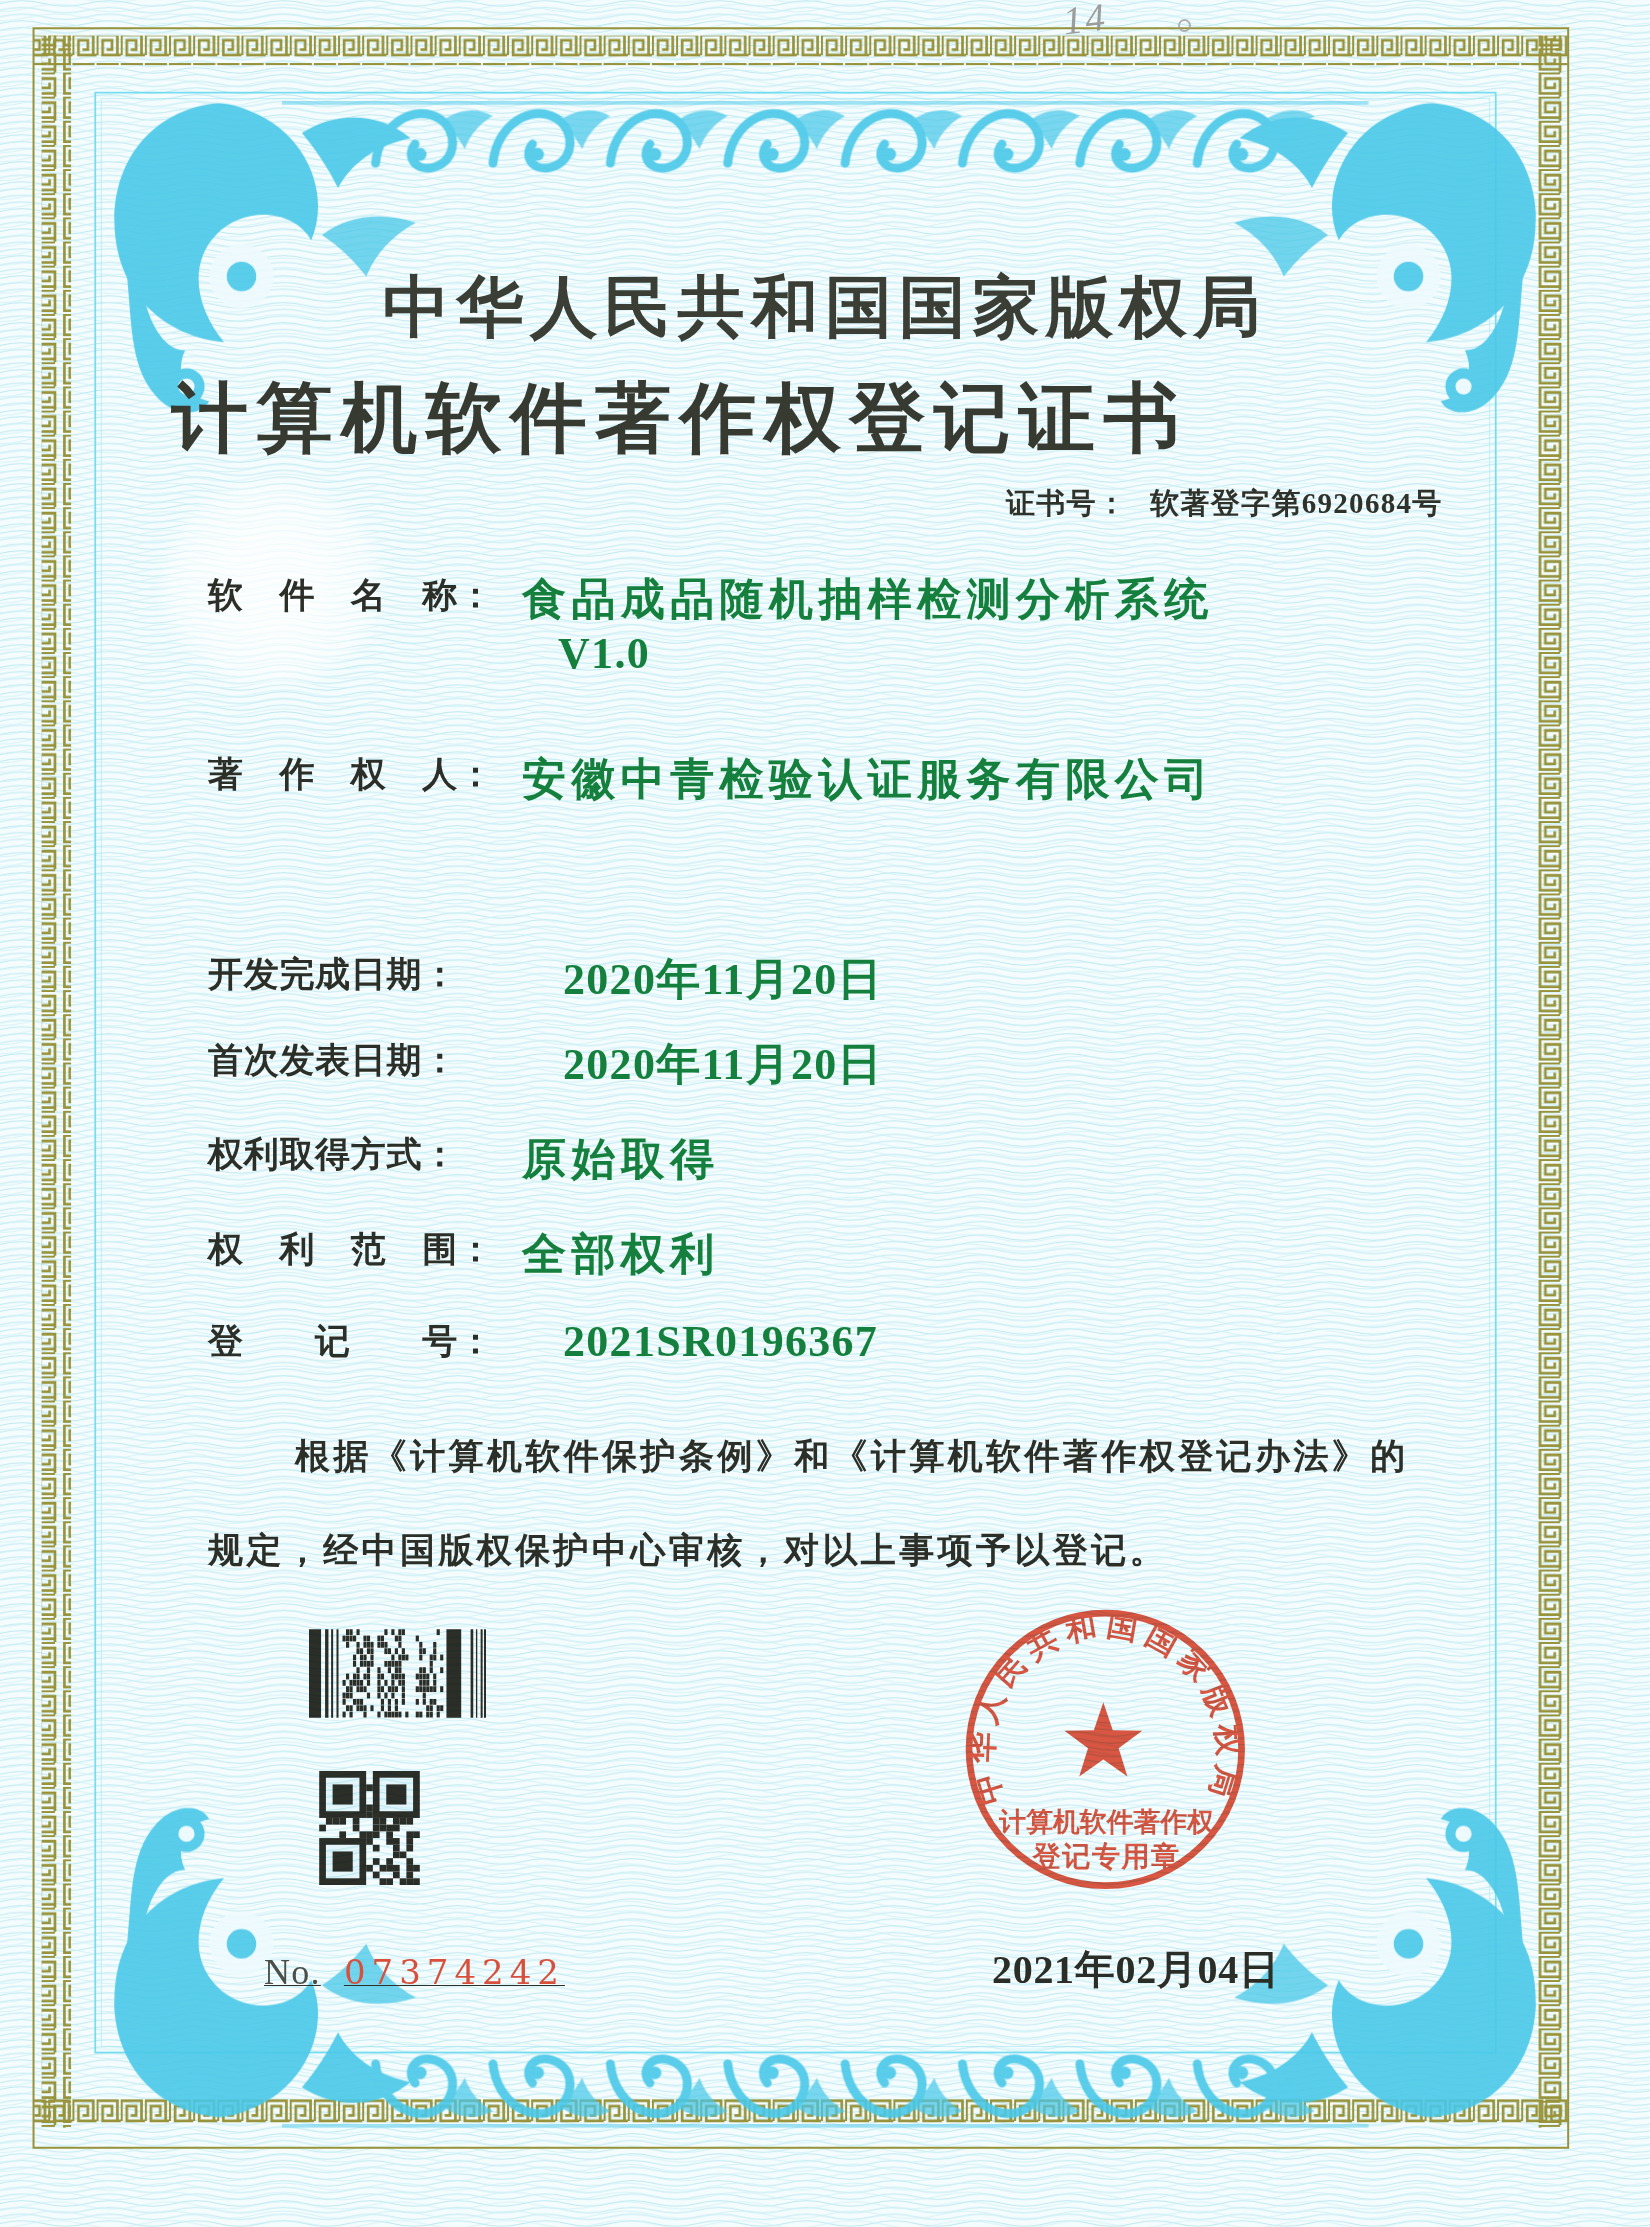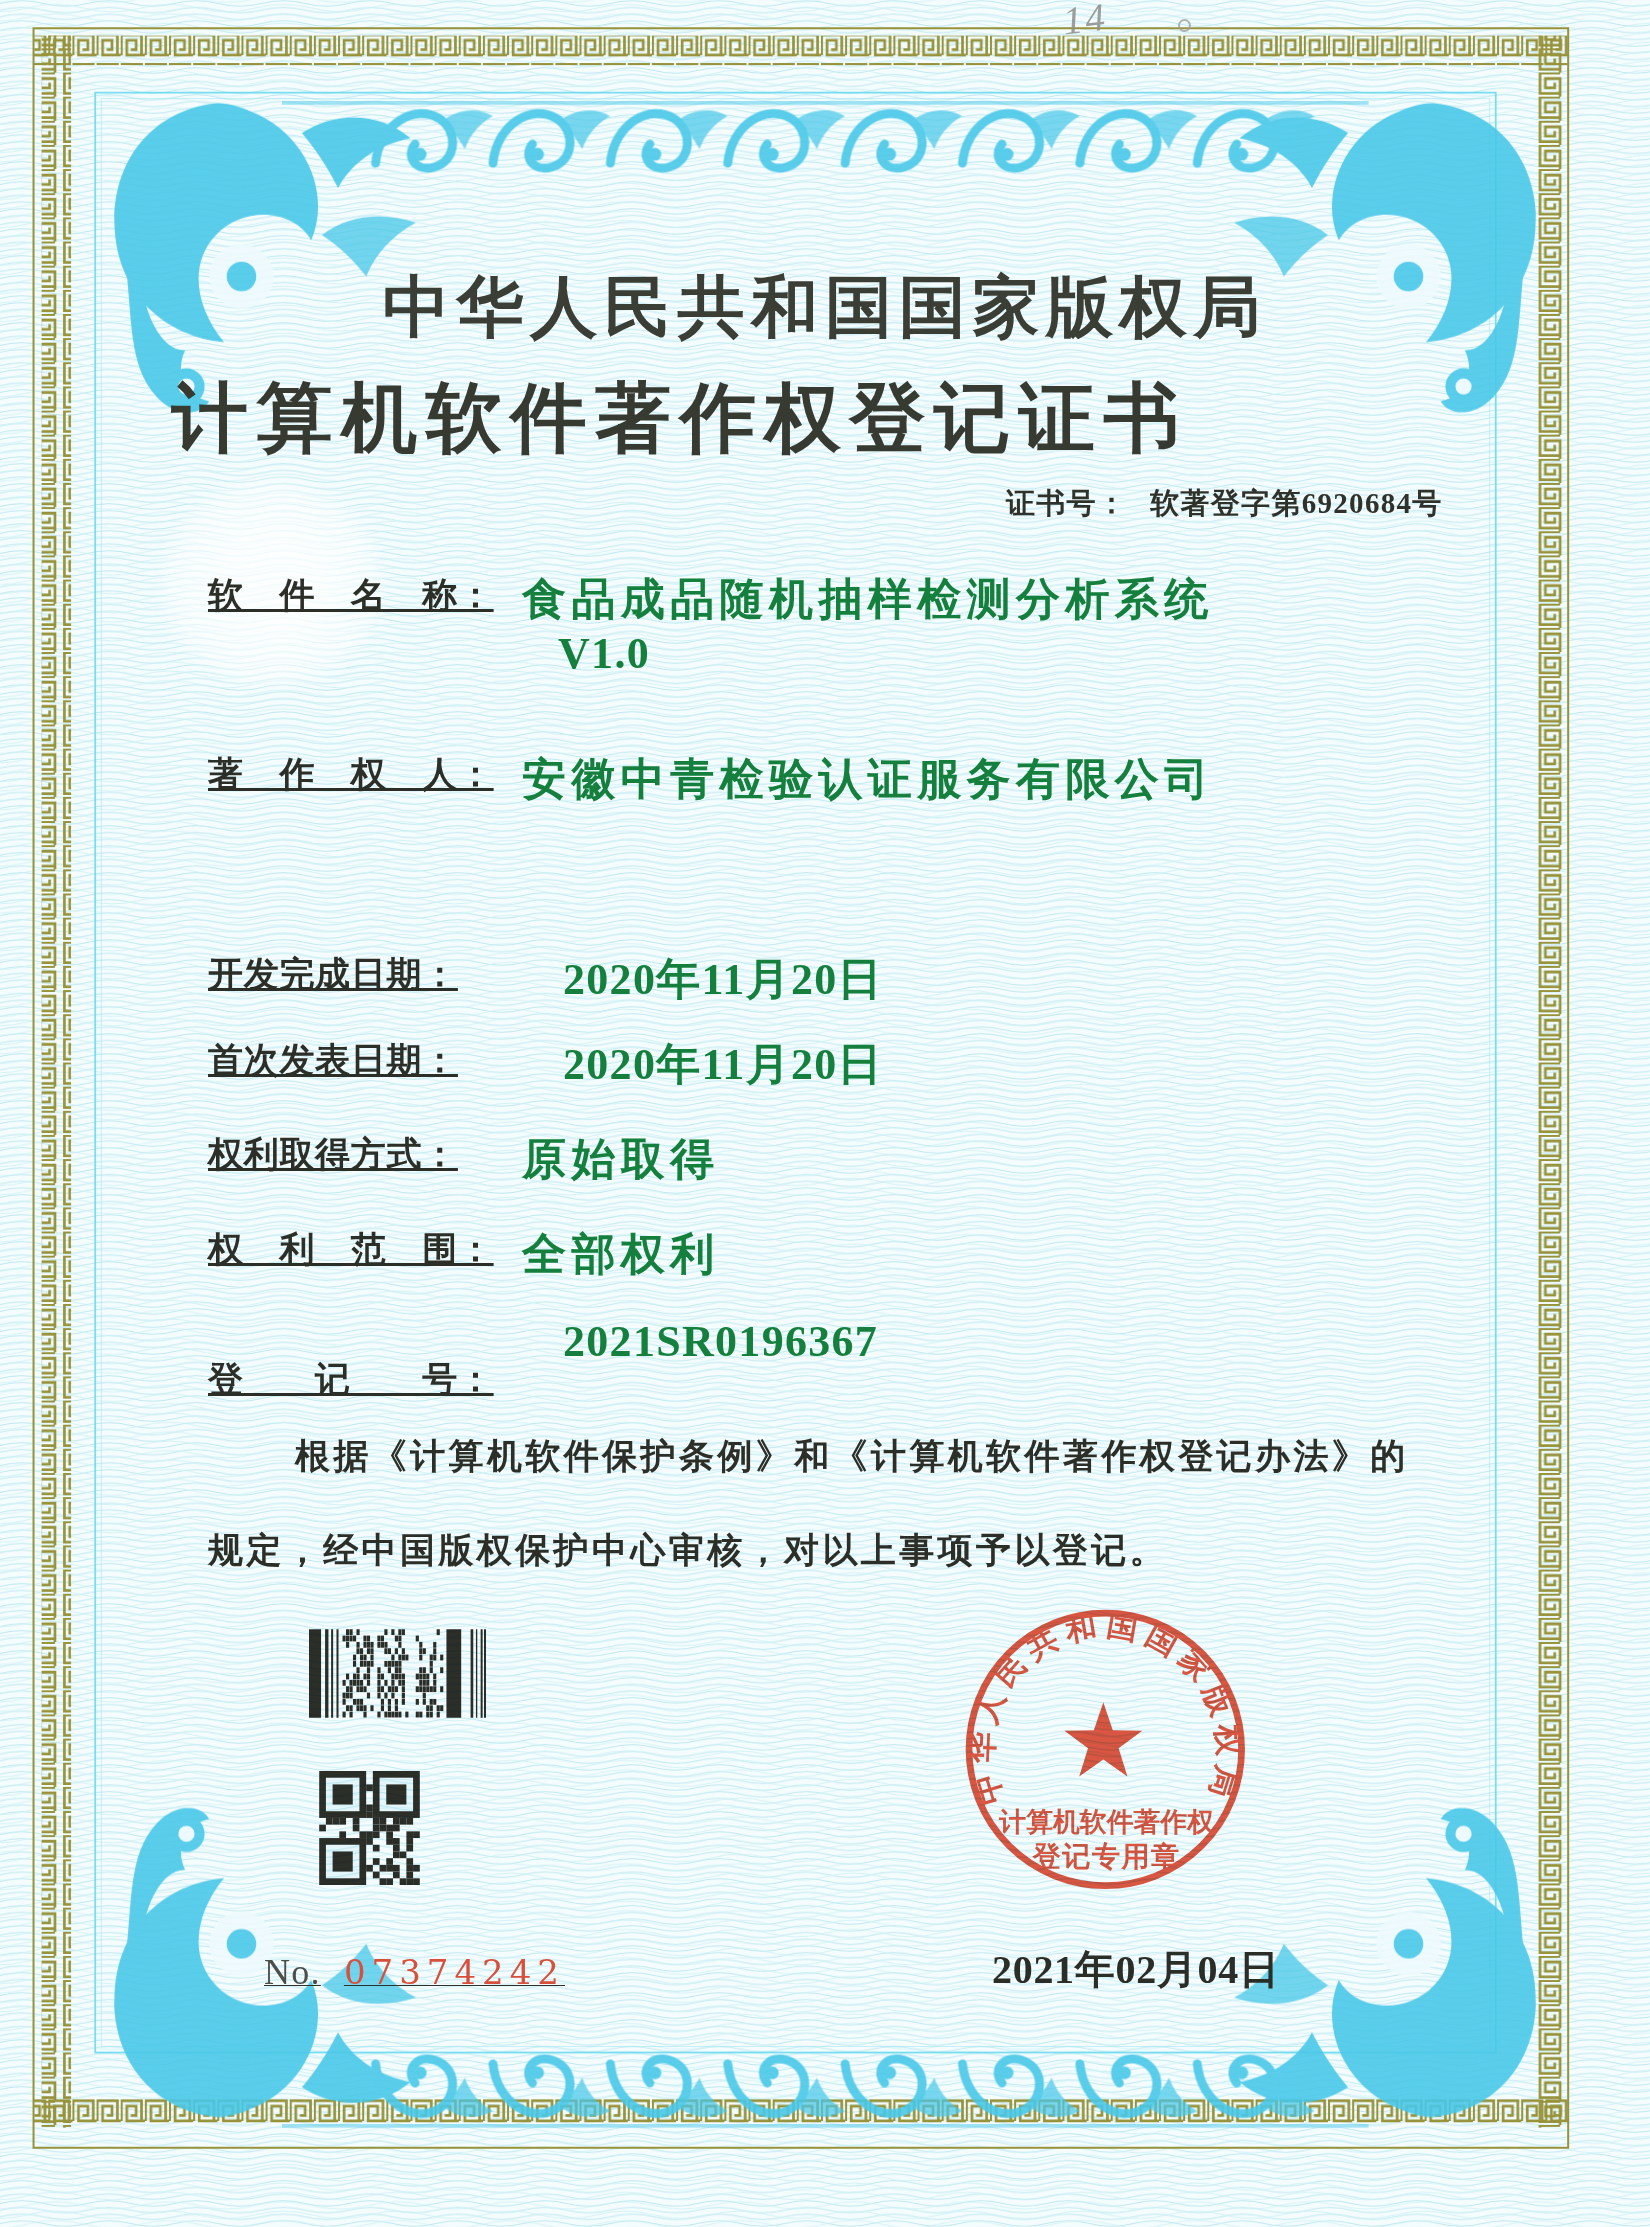--- a/index.html
+++ b/index.html
@@ -16,21 +16,21 @@
     left:0;top:262px;width:1650px;text-align:center;
     font-size:67px;font-weight:700;letter-spacing:6.7px;color:#3b3e35;
   }
   .cert-title{
     left:0;top:368px;width:1360px;text-align:center;
     font-size:76px;font-weight:700;letter-spacing:8.7px;color:#373a31;
   }
   .cert-no{left:1006px;top:484px;font-size:29px;font-weight:700;letter-spacing:1.3px;color:#2f322a;white-space:nowrap;}
   .cert-no .cv{margin-left:23px;text-align:center;}
   .frow{white-space:nowrap;font-weight:700;}
-  .flabel{position:absolute;left:208px;font-size:35px;letter-spacing:0.7px;color:#2c2f27;text-decoration:underline;}
+  .flabel{position:absolute;left:208px;font-size:35px;letter-spacing:0.7px;color:#2c2f27;}
   .fvalue{position:absolute;left:522px;font-size:44px;color:#15803d;}
   .sp8{letter-spacing:5.4px;}
   .sp2{letter-spacing:1.3px;margin-left:41px;}
   .statement{font-size:35px;font-weight:700;letter-spacing:3.4px;color:#2c2f27;white-space:nowrap;}
   .issue-date{left:992px;top:1942px;font-size:40px;font-weight:600;letter-spacing:0.7px;color:#2b2d27;text-align:right;}
   .serial{left:264px;top:1951px;white-space:nowrap;text-decoration:underline;}
   .serial .no{font-size:36px;color:#4c4e49;letter-spacing:1.3px;}
   .serial .num{font-size:34px;color:#d8503c;letter-spacing:6px;margin-left:23px;font-family:"DejaVu Serif","Liberation Serif",serif;}
   
   .emboss{
@@ -157,21 +157,21 @@
 </div>
 <div class="frow">
   <span class="flabel" style="top:1131px">权利取得方式：</span>
   <span class="fvalue sp8" style="top:1130px">原始取得</span>
 </div>
 <div class="frow">
   <span class="flabel" style="top:1226px">权　利　范　围：</span>
   <span class="fvalue sp8" style="top:1225px">全部权利</span>
 </div>
 <div class="frow">
-  <span class="flabel" style="top:1356px">登　　记　　号：</span>
+  <span class="flabel" style="top:1318px">登　　记　　号：</span>
   <span class="fvalue sp2" style="top:1316px">2021SR0196367</span>
 </div>
 
 <div class="abs statement" style="left:295px;top:1433px">根据《计算机软件保护条例》和《计算机软件著作权登记办法》的</div>
 <div class="abs statement" style="left:208px;top:1527px">规定，经中国版权保护中心审核，对以上事项予以登记。</div>
 
 <svg id="barcode-svg" class="abs blend" style="left:309px;top:1629px" width="177" height="89" viewBox="0 0 264 132">
     <rect x="0" y="0" width="18" height="132" fill="#2e2e28"></rect>
     <rect x="24" y="0" width="5" height="132" fill="#2e2e28"></rect>
     <rect x="33" y="0" width="3" height="132" fill="#2e2e28"></rect>

